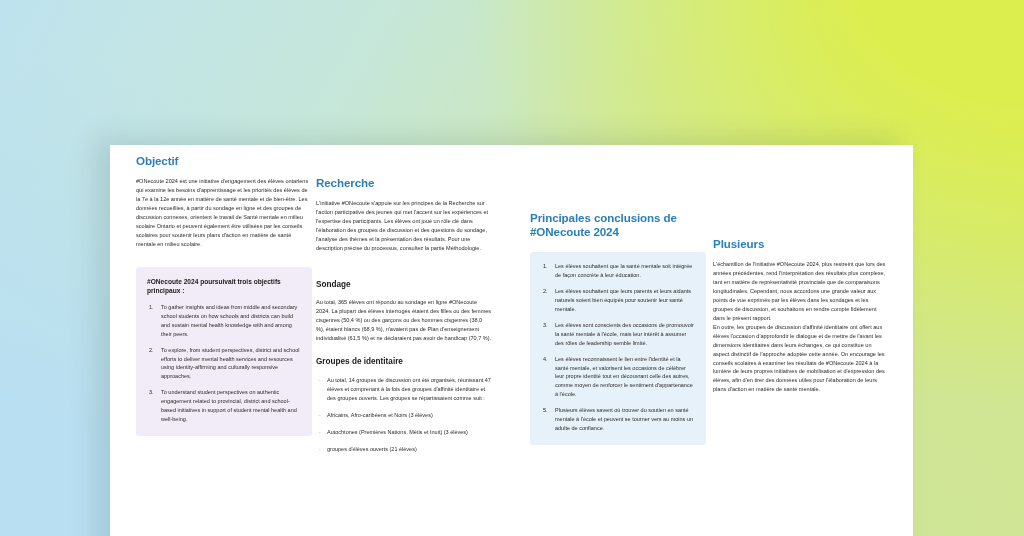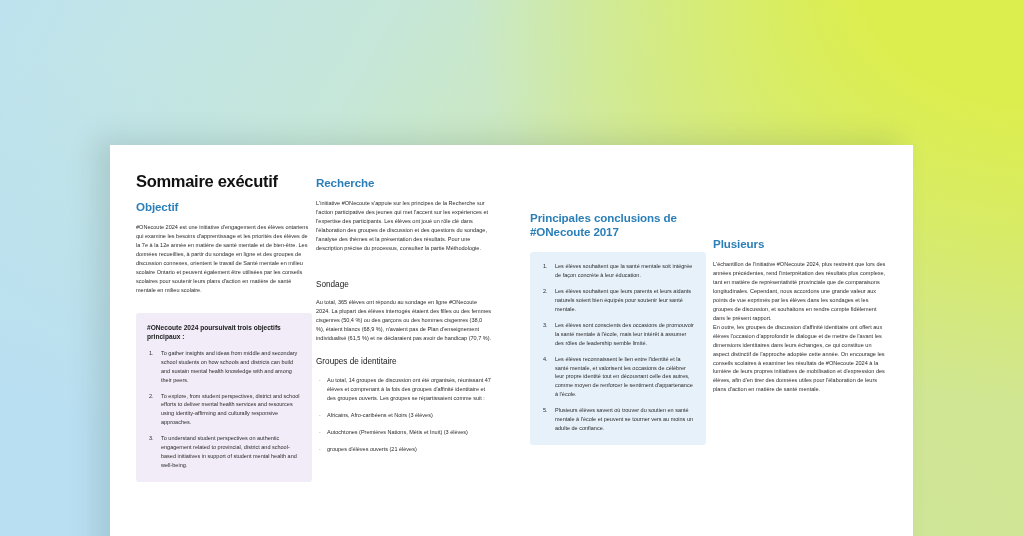--- a/index.html
+++ b/index.html
@@ -37,21 +37,21 @@
   .doc-title {
     font-size: 16.5px; font-weight: 700; color: #111111;
     letter-spacing: -0.3px; line-height: 1.15;
     margin-top: 27px;
   }
   .h2 {
     font-size: 11.6px; font-weight: 700; color: #2a7fb8;
     letter-spacing: -0.1px; line-height: 1.18;
   }
   .h3 {
-    font-size: 8.2px; font-weight: 400; color: #1a1a1a;
+    font-size: 8.2px; font-weight: 700; color: #1a1a1a;
     line-height: 1.2;
   }
   p.body {
     font-size: 5.55px; line-height: 1.62; color: #2b2b2b;
     text-align: left;
   }
   .spacer-s { height: 9px; }
   .spacer-m { height: 14px; }
   .spacer-l { height: 18px; }
 
@@ -84,21 +84,20 @@
 
   .list-tight > li { margin-bottom: 6.5px; }
 </style>
 </head>
 <body>
 
 <div class="card">
   <div class="cols">
 
     <div class="col col-1">
-      <div class="doc-title">Sommaire exécutif</div>
       <div class="spacer-s"></div>
       <div class="h2">Objectif</div>
       <div class="spacer-s"></div>
       <p class="body">#ONecoute 2024 est une initiative d'engagement des élèves ontariens qui examine les besoins d'apprentissage et les priorités des élèves de la 7e à la 12e année en matière de santé mentale et de bien-être. Les données recueillies, à partir du sondage en ligne et des groupes de discussion connexes, orientent le travail de Santé mentale en milieu scolaire Ontario et peuvent également être utilisées par les conseils scolaires pour soutenir leurs plans d'action en matière de santé mentale en milieu scolaire.</p>
       <div class="spacer-l"></div>
       <div class="callout purple">
         <div class="callout-title">#ONecoute 2024 poursuivait trois objectifs principaux :</div>
         <ol class="num">
           <li><span class="mk">1.</span><span>To gather insights and ideas from middle and secondary school students on how schools and districts can build and sustain mental health knowledge with and among their peers.</span></li>
           <li><span class="mk">2.</span><span>To explore, from student perspectives, district and school efforts to deliver mental health services and resources using identity-affirming and culturally responsive approaches.</span></li>
@@ -123,21 +122,21 @@
       <ul class="bul">
         <li><span class="mk">·</span><span>Au total, 14 groupes de discussion ont été organisés, réunissant 47 élèves et comprenant à la fois des groupes d'affinité identitaire et des groupes ouverts. Les groupes se répartissaient comme suit :</span></li>
         <li><span class="mk">·</span><span>Africains, Afro-caribéens et Noirs (3 élèves)</span></li>
         <li><span class="mk">·</span><span>Autochtones (Premières Nations, Métis et Inuit) (3 élèves)</span></li>
         <li><span class="mk">·</span><span>groupes d'élèves ouverts (21 élèves)</span></li>
       </ul>
     </div>
 
     <div class="col col-3">
       <div style="height:66px"></div>
-      <div class="h2">Principales conclusions de #ONecoute 2017</div>
+      <div class="h2">Principales conclusions de #ONecoute 2024</div>
       <div class="spacer-m"></div>
       <div class="callout blue">
         <ol class="num list-tight">
           <li><span class="mk">1.</span><span>Les élèves souhaitent que la santé mentale soit intégrée de façon concrète à leur éducation.</span></li>
           <li><span class="mk">2.</span><span>Les élèves souhaitent que leurs parents et leurs aidants naturels soient bien équipés pour soutenir leur santé mentale.</span></li>
           <li><span class="mk">3.</span><span>Les élèves sont conscients des occasions de promouvoir la santé mentale à l'école, mais leur intérêt à assumer des rôles de leadership semble limité.</span></li>
           <li><span class="mk">4.</span><span>Les élèves reconnaissent le lien entre l'identité et la santé mentale, et valorisent les occasions de célébrer leur propre identité tout en découvrant celle des autres, comme moyen de renforcer le sentiment d'appartenance à l'école.</span></li>
           <li><span class="mk">5.</span><span>Plusieurs élèves savent où trouver du soutien en santé mentale à l'école et peuvent se tourner vers au moins un adulte de confiance.</span></li>
         </ol>
       </div>

